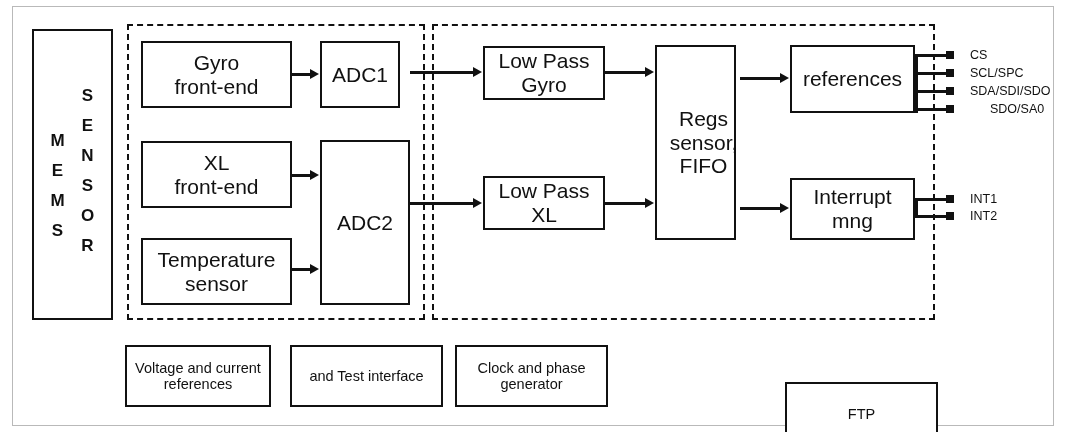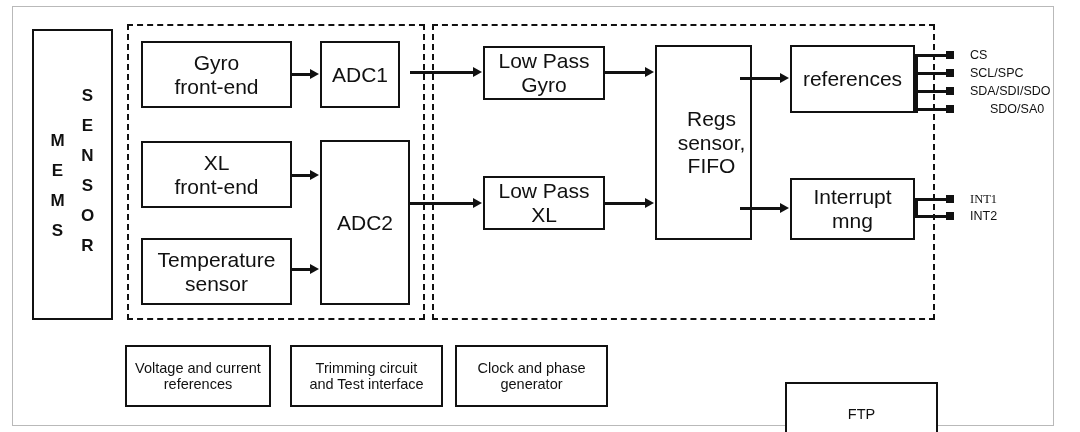--- a/index.html
+++ b/index.html
@@ -103,21 +103,21 @@
     </div>
   </div>
 
   <div class="blk big" style="left:483px;top:176px;width:122px;height:54px;">
     <div class="lines">
       <div>Low Pass</div>
       <div>XL</div>
     </div>
   </div>
 
-  <div class="blk big" style="left:655px;top:45px;width:97px;height:195px;padding-left:16px;">
+  <div class="blk big" style="left:655px;top:45px;width:81px;height:195px;padding-left:16px;">
     <div class="lines">
       <div>Regs</div>
       <div>sensor,</div>
       <div>FIFO</div>
     </div>
   </div>
 
   <div class="blk big" style="left:790px;top:45px;width:125px;height:68px;">
     <div class="lines">
       <div>references</div>
@@ -173,33 +173,32 @@
   <div class="pinlabel" style="left:970px;top:49px;text-align:right;">CS</div>
   <div class="pinlabel" style="left:970px;top:67px;">SCL/SPC</div>
   <div class="pinlabel" style="left:970px;top:85px;">SDA/SDI/SDO</div>
   <div class="pinlabel" style="left:970px;top:103px;margin-left:20px;">SDO/SA0</div>
 
   <div class="wire v" style="left:915px;top:199px;height:18px;"></div>
   <div class="wire h" style="left:915px;top:198px;width:33px;"></div>
   <div class="wire h" style="left:915px;top:215px;width:33px;"></div>
   <div class="pinsq" style="left:946px;top:195px;"></div>
   <div class="pinsq" style="left:946px;top:212px;"></div>
-  <div class="pinlabel" style="left:970px;top:193px;font-family:Liberation Serif, serif;">INT1</div>
+  <div class="pinlabel" style="left:970px;top:193px;">INT1</div>
   <div class="pinlabel" style="left:970px;top:210px;">INT2</div>
 
   <div class="blk small" style="left:125px;top:345px;width:146px;height:62px;">
     <div class="lines">
       <div>Voltage and current</div>
       <div>references</div>
     </div>
   </div>
 
   <div class="blk small" style="left:290px;top:345px;width:153px;height:62px;">
     <div class="lines">
-      <div>Trimming circuit</div>
       <div>and Test interface</div>
     </div>
   </div>
 
   <div class="blk small" style="left:455px;top:345px;width:153px;height:62px;">
     <div class="lines">
       <div>Clock and phase</div>
       <div>generator</div>
     </div>
   </div>

